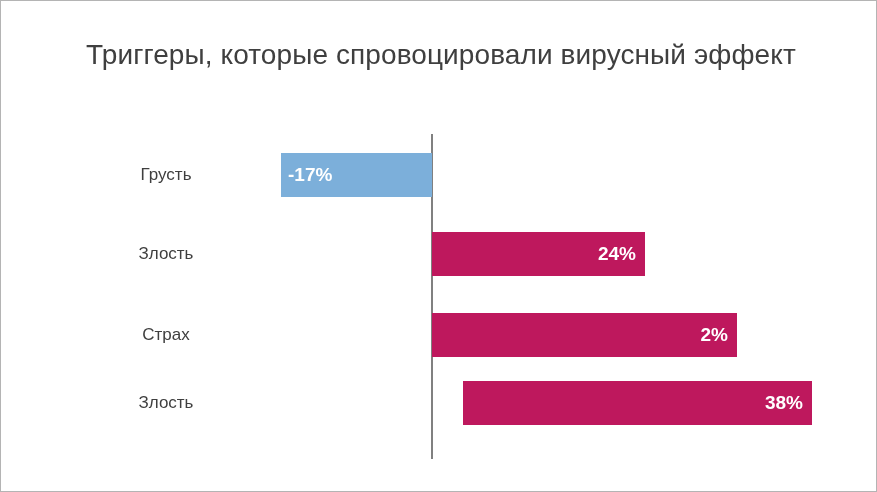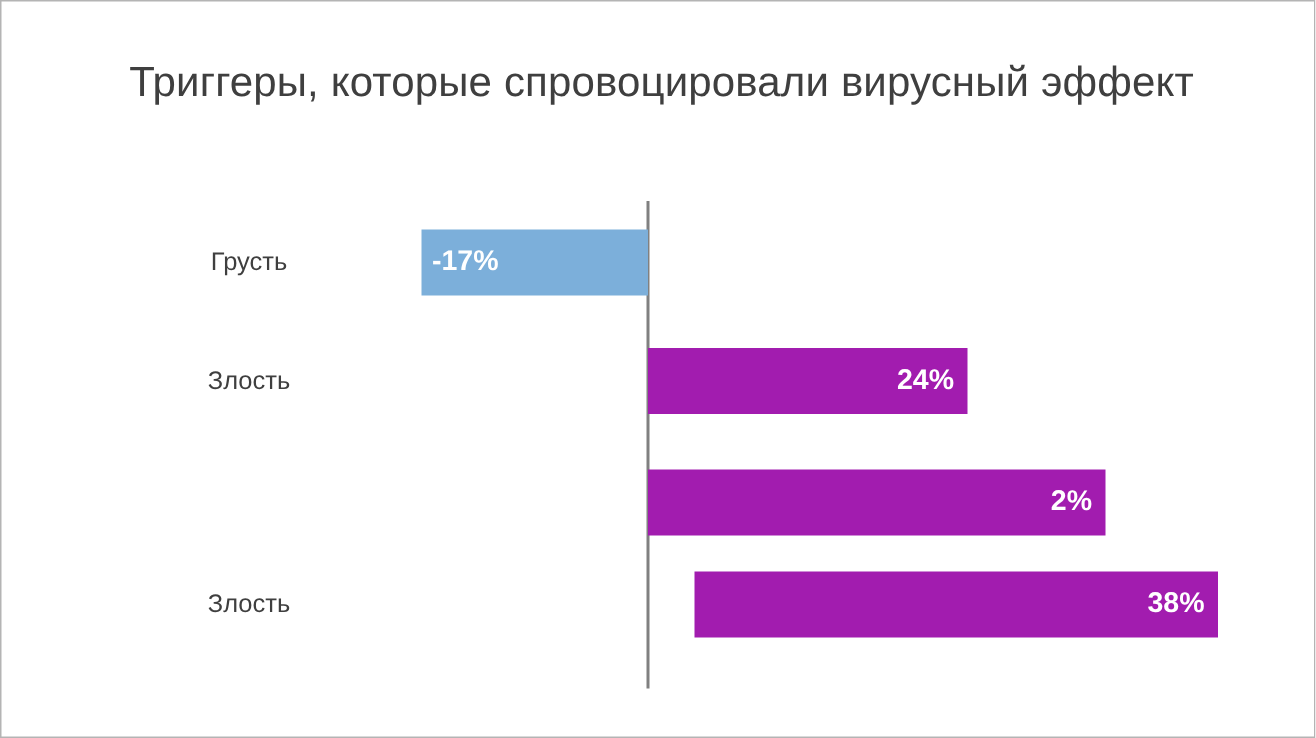--- a/index.html
+++ b/index.html
@@ -66,21 +66,21 @@
   .bar {
     position: absolute;
     height: 44px;
     top: 0;
     box-sizing: border-box;
   }
   .bar.neg {
     background: #7cafda;
   }
   .bar.pos {
-    background: #a21caf;
+    background: #be185d;
   }
   .bar-value {
     position: absolute;
     top: 0;
     height: 44px;
     line-height: 44px;
     font-size: 19px;
     font-weight: bold;
     color: #ffffff;
     white-space: nowrap;
@@ -112,20 +112,21 @@
     </div>
 
     <div class="bar-row" style="top:231px;">
       <div class="cat-label">Злость</div>
       <div class="bar pos" style="left:431px; width:213px;">
         <span class="bar-value at-right">24%</span>
       </div>
     </div>
 
     <div class="bar-row" style="top:312px;">
+      <div class="cat-label">Страх</div>
       <div class="bar pos" style="left:431px; width:305px;">
         <span class="bar-value at-right">2%</span>
       </div>
     </div>
 
     <div class="bar-row" style="top:380px;">
       <div class="cat-label">Злость</div>
       <div class="bar pos" style="left:431px; width:349px;margin-left:31px;">
         <span class="bar-value at-right">38%</span>
       </div>

